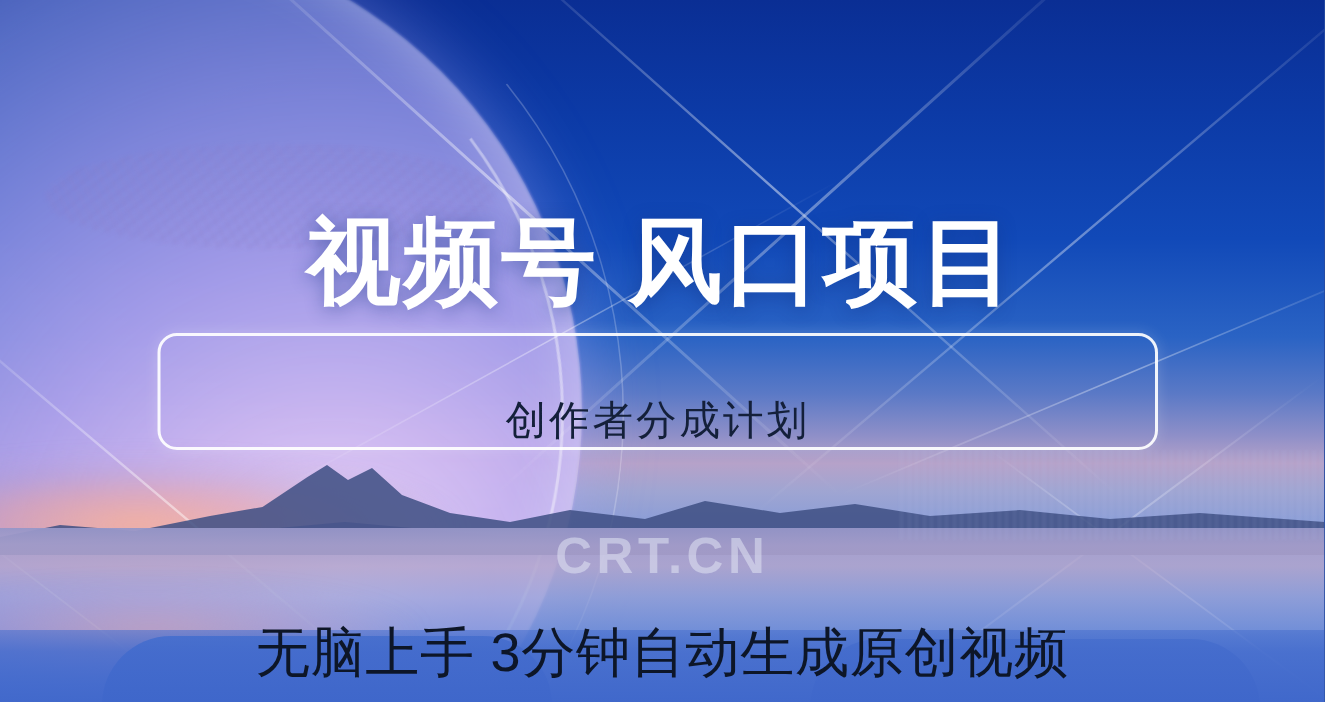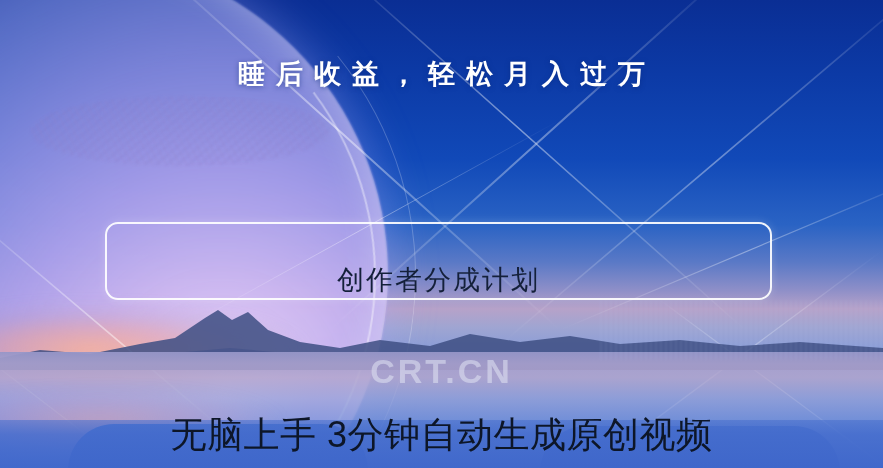--- a/index.html
+++ b/index.html
@@ -275,22 +275,22 @@
 
   <div class="layer water"></div>
   <div class="layer sunset2"></div>
   <div class="layer city-tex"></div>
   <div class="layer blob-left"></div>
   <div class="layer blob-right"></div>
   <div class="layer bottom-band"></div>
 
   <div class="content">
 
-    <div class="tagline">睡后收益，轻松月入过万</div>
-
+
+    <div class="headline">视频号 风口项目</div>
 
     <div class="subbox">
       <span class="subbox-label">创作者分成计划</span>
     </div>
 
     <div class="watermark">CRT.CN</div>
 
 
     <div class="footline">无脑上手 3分钟自动生成原创视频</div>
 

